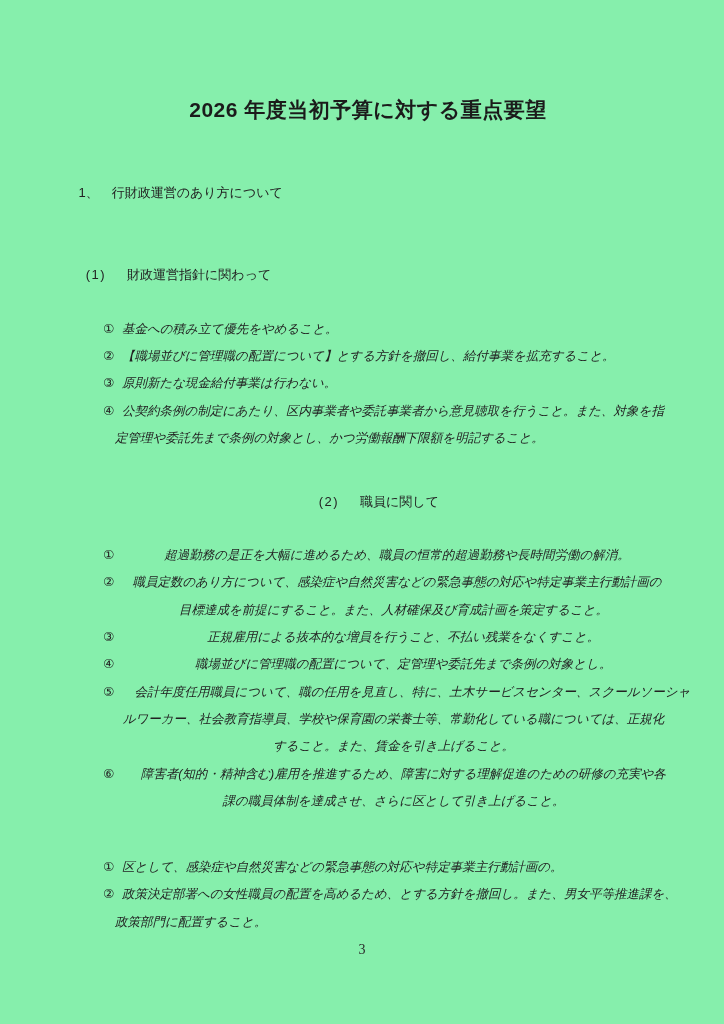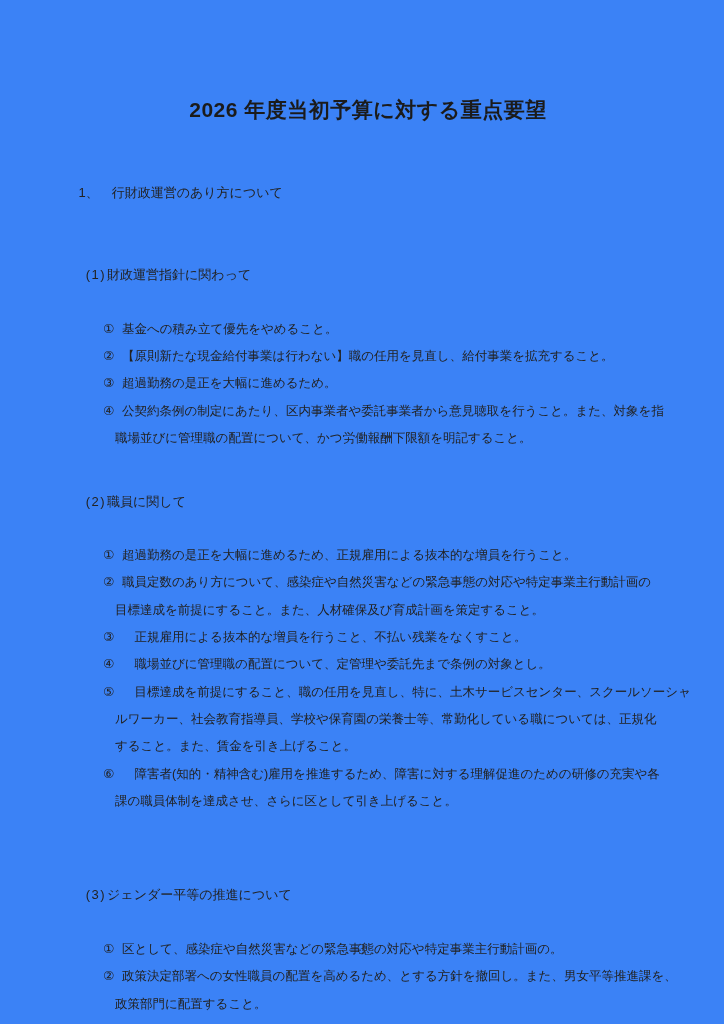--- a/index.html
+++ b/index.html
@@ -7,64 +7,65 @@
     width: 724px; height: 1024px;
     background: #ffffff;
     color: #222222;
     font-family: "Liberation Sans", "DejaVu Sans", sans-serif;
   }
   .page {
     position: relative;
     width: 724px; height: 1024px;
     box-sizing: border-box;
     padding: 94px 52px 0 64px;
-    background: #3b82f6;
+    background: #86efac;
     overflow: hidden;
   }
   .doc-title {
     text-align: center;
     font-size: 21px;
     font-weight: bold;
     letter-spacing: 0.5px;
     line-height: 32px;
     color: #1b1b1b;
     white-space: pre;
   }
   .section-heading {
     margin-top: 26px;
     font-size: 13px;
     line-height: 27.3px;
     white-space: pre;
   }
   .section-heading .h-label { margin-left: 13px; margin-top: 47px; }
   .subsection { margin-top: 0; }
-  .subsection.gap-s { margin-top: 8px; }
+  .subsection.gap-s { margin-top: 8px; text-align: center; }
   .subsection.gap-m { margin-top: 39px; }
   .sub-heading {
     font-size: 13px;
     line-height: 27.3px;
     white-space: pre;
   }
   .sub-heading .h-marker { letter-spacing: 1.5px; }
-  .sub-heading .h-label { margin-left: 1px; }
+  .sub-heading .h-label { margin-left: 21px; }
   .item {
     position: relative;
     padding-left: 51px;
     font-size: 12.5px;
     line-height: 27.3px;
   }
   .item-marker {
     position: absolute;
     left: 39px;
     top: 0;
     line-height: 27.3px;
   }
   .item-text {
     white-space: pre;
     text-indent: 7px;
+    font-style: italic;
   }
   .page-number {
     position: absolute;
     top: 936px;
     left: 0;
     width: 724px;
     text-align: center;
     font-family: "Liberation Serif", "DejaVu Serif", serif;
     font-size: 14px;
     line-height: 27px;
@@ -85,71 +86,68 @@
   <div class="subsection">
     <div class="sub-heading">
       <span class="h-marker">(1)</span><span class="h-label">財政運営指針に関わって</span>
     </div>
     <div class="item">
       <span class="item-marker">①</span>
       <div class="item-text">基金への積み立て優先をやめること。</div>
     </div>
     <div class="item">
       <span class="item-marker">②</span>
-      <div class="item-text">【原則新たな現金給付事業は行わない】職の任用を見直し、給付事業を拡充すること。</div>
+      <div class="item-text">【職場並びに管理職の配置について】とする方針を撤回し、給付事業を拡充すること。</div>
     </div>
     <div class="item">
       <span class="item-marker">③</span>
-      <div class="item-text">超過勤務の是正を大幅に進めるため。</div>
+      <div class="item-text">原則新たな現金給付事業は行わない。</div>
     </div>
     <div class="item">
       <span class="item-marker">④</span>
       <div class="item-text">公契約条例の制定にあたり、区内事業者や委託事業者から意見聴取を行うこと。また、対象を指
-職場並びに管理職の配置について、かつ労働報酬下限額を明記すること。</div>
+定管理や委託先まで条例の対象とし、かつ労働報酬下限額を明記すること。</div>
     </div>
   </div>
 
   <div class="subsection gap-s">
     <div class="sub-heading">
       <span class="h-marker">(2)</span><span class="h-label">職員に関して</span>
     </div>
     <div class="item">
       <span class="item-marker">①</span>
-      <div class="item-text">超過勤務の是正を大幅に進めるため、正規雇用による抜本的な増員を行うこと。</div>
+      <div class="item-text">超過勤務の是正を大幅に進めるため、職員の恒常的超過勤務や長時間労働の解消。</div>
     </div>
     <div class="item">
       <span class="item-marker">②</span>
       <div class="item-text">職員定数のあり方について、感染症や自然災害などの緊急事態の対応や特定事業主行動計画の
 目標達成を前提にすること。また、人材確保及び育成計画を策定すること。</div>
     </div>
     <div class="item">
       <span class="item-marker">③</span>
       <div class="item-text">　正規雇用による抜本的な増員を行うこと、不払い残業をなくすこと。</div>
     </div>
     <div class="item">
       <span class="item-marker">④</span>
       <div class="item-text">　職場並びに管理職の配置について、定管理や委託先まで条例の対象とし。</div>
     </div>
     <div class="item">
       <span class="item-marker">⑤</span>
-      <div class="item-text">　目標達成を前提にすること、職の任用を見直し、特に、土木サービスセンター、スクールソーシャ
+      <div class="item-text">　会計年度任用職員について、職の任用を見直し、特に、土木サービスセンター、スクールソーシャ
 ルワーカー、社会教育指導員、学校や保育園の栄養士等、常勤化している職については、正規化
 すること。また、賃金を引き上げること。</div>
     </div>
     <div class="item">
       <span class="item-marker">⑥</span>
       <div class="item-text">　障害者(知的・精神含む)雇用を推進するため、障害に対する理解促進のための研修の充実や各
 課の職員体制を達成させ、さらに区として引き上げること。</div>
     </div>
   </div>
 
   <div class="subsection gap-m">
-    <div class="sub-heading">
-      <span class="h-marker">(3)</span><span class="h-label">ジェンダー平等の推進について</span>
-    </div>
     <div class="item">
       <span class="item-marker">①</span>
       <div class="item-text">区として、感染症や自然災害などの緊急事態の対応や特定事業主行動計画の。</div>
     </div>
     <div class="item">
       <span class="item-marker">②</span>
       <div class="item-text">政策決定部署への女性職員の配置を高めるため、とする方針を撤回し。また、男女平等推進課を、
 政策部門に配置すること。</div>
     </div>
   </div>

